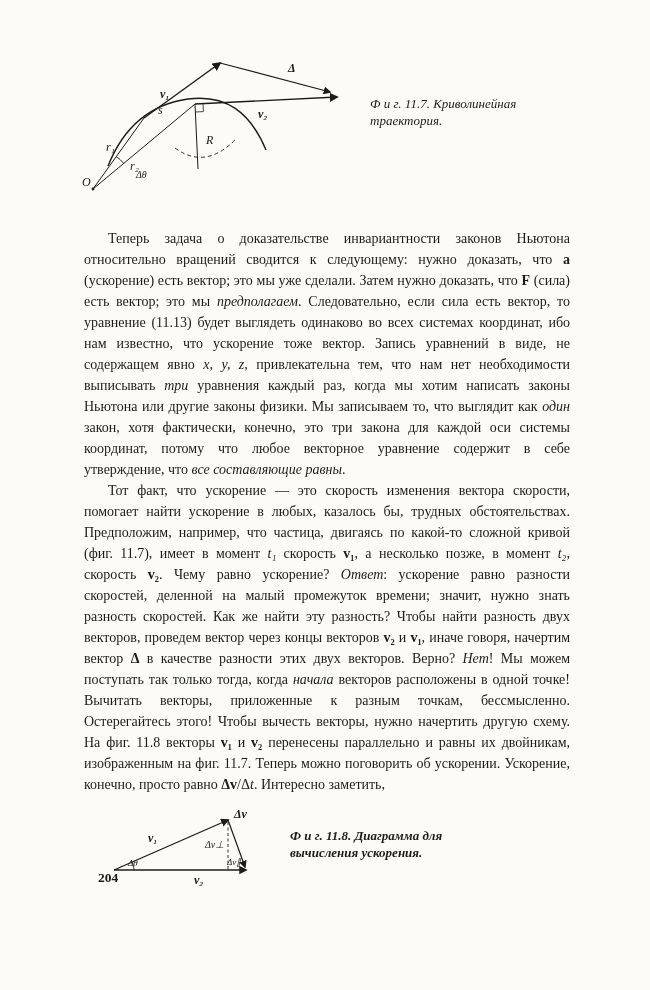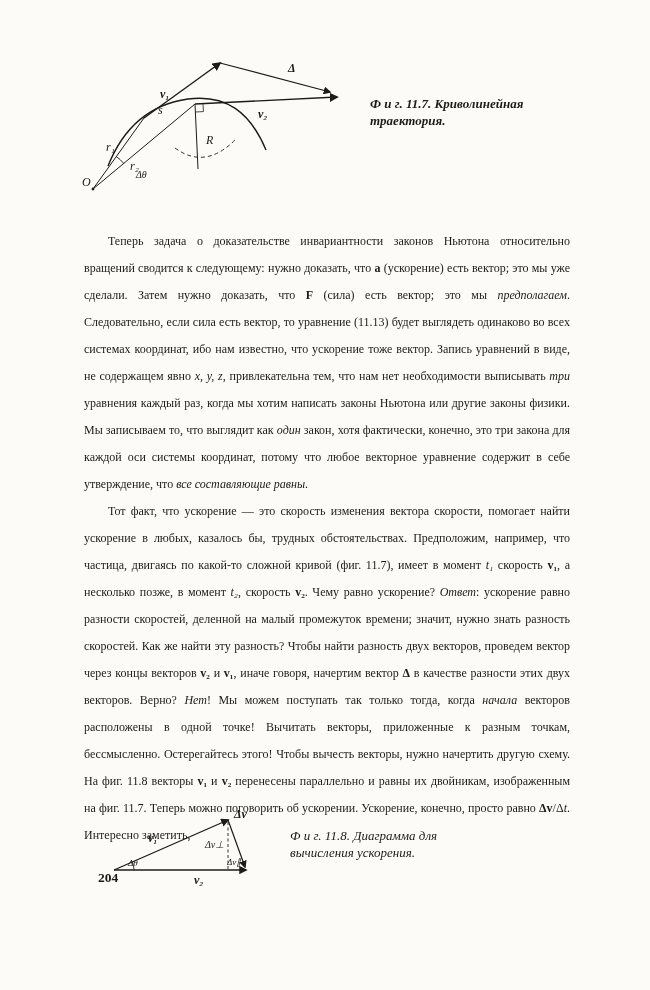--- a/index.html
+++ b/index.html
@@ -9,31 +9,31 @@
     position: relative;
     width: 650px; height: 990px;
     margin: 0 auto;
     background: #fcfbf7;
     color: #1d1b18;
     overflow: hidden;
   }
   .fig117 { position: absolute; left: 80px; top: 48px; width: 300px; height: 185px; }
   .fig117-caption {
     position: absolute; left: 370px; top: 95px; width: 196px;
-    font-size: 13px; line-height: 17px; font-style: italic; font-weight: bold;
+    font-size: 13px; line-height: 17px; font-style: italic;
   }
   .body-text {
     position: absolute; left: 84px; top: 228px; width: 486px;
-    font-size: 12px; line-height: 27px; text-align: justify;
+    font-size: 14px; line-height: 21px; text-align: justify;
   }
   .para { text-indent: 24px; margin: 0; }
   .fig118 { position: absolute; left: 106px; top: 808px; width: 180px; height: 80px; }
   .fig118-caption {
     position: absolute; left: 290px; top: 827px; width: 186px;
-    font-size: 13px; line-height: 17px; font-style: italic;
+    font-size: 13px; line-height: 17px; font-style: italic; font-weight: bold;
   }
   .page-number {
     position: absolute; left: 98px; top: 870px;
     font-size: 13.5px; font-weight: bold;
   }
   .b { font-weight: bold; }
   .i { font-style: italic; }
   svg text {
     font-family: "Liberation Serif", serif;
     font-style: italic;

